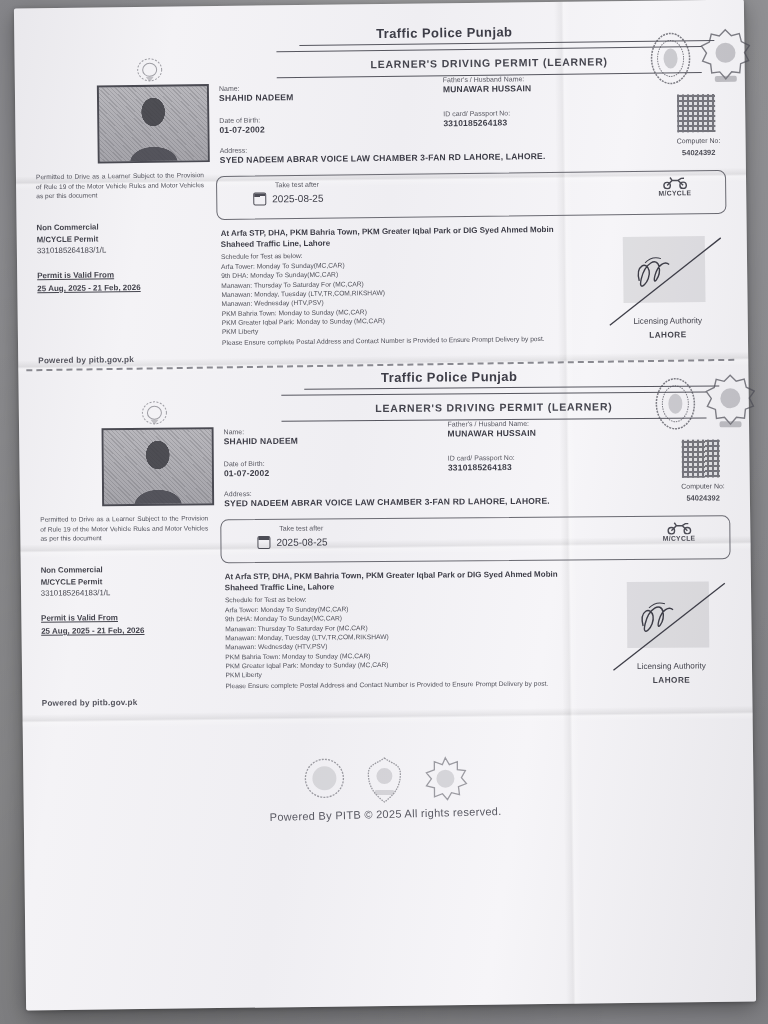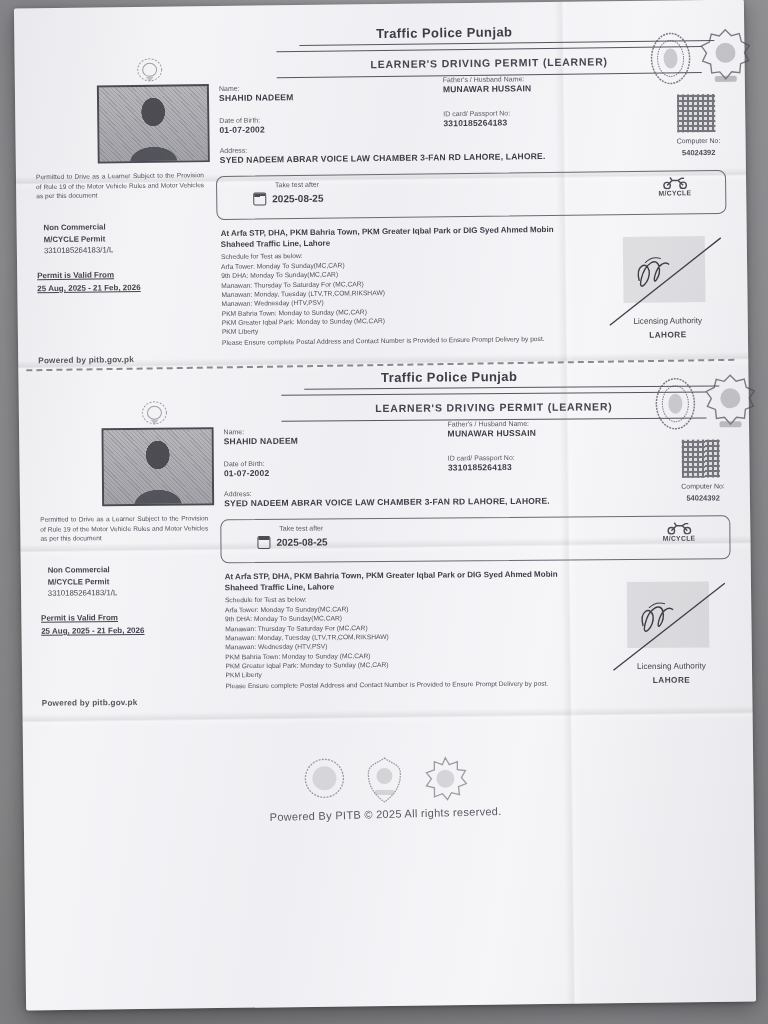--- a/index.html
+++ b/index.html
@@ -43,36 +43,36 @@
   .crest{position:absolute;left:118px;top:28px;opacity:.55;}
   .photo{position:absolute;left:82px;top:56px;width:108px;height:74px;border:2px solid #4a4a52;
     background:
       radial-gradient(ellipse 20px 24px at 50% 34%, rgba(60,60,66,.85) 58%, transparent 60%),
       radial-gradient(ellipse 40px 26px at 50% 102%, rgba(70,70,78,.85) 58%, transparent 60%),
       repeating-linear-gradient(45deg, rgba(90,90,96,.25) 0 1px, transparent 1px 3px),
       linear-gradient(#b8b7bc,#a5a4aa);}
 
   .permitted{position:absolute;left:20px;top:142px;width:168px;font-size:6.6px;color:#55555e;
     text-align:justify;line-height:1.45;}
-  .cat{position:absolute;left:20px;top:192px;font-size:7.8px;line-height:1.5;color:#45454e;margin-left:7px;}
+  .cat{position:absolute;left:20px;top:192px;font-size:7.8px;line-height:1.5;color:#45454e;}
   .cat .b{font-weight:bold;}
   .valid{position:absolute;left:20px;top:240px;font-size:8px;font-weight:bold;line-height:1.6;color:#45454e;text-decoration:underline;}
 
   .seal-row{position:absolute;left:630px;top:6px;width:110px;text-align:center;}
   .qr{position:absolute;left:662px;top:72px;width:38px;height:38px;opacity:.75;
     background:
       repeating-linear-gradient(0deg,#4c4c55 0 2px,transparent 2px 5px),
       repeating-linear-gradient(90deg,#4c4c55 0 2px,#d8d8dc 2px 5px);}
   .compno{position:absolute;left:628px;top:114px;width:110px;text-align:center;font-size:7px;color:#4c4c55;line-height:1.5;}
   .compno .num{font-weight:bold;font-size:7.5px;}
 
   .testbox{position:absolute;left:200px;top:148px;width:508px;height:42px;
     border:1.2px solid #6a6a72;border-radius:8px;}
   .testbox .tlabel{position:absolute;left:58px;top:5px;font-size:7px;color:#5a5a63;}
-  .testbox .tdate{position:absolute;left:36px;top:16px;font-size:10px;font-weight:bold;color:#3d3d47;display:flex;align-items:center;gap:6px;}
+  .testbox .tdate{position:absolute;left:36px;top:16px;font-size:10px;font-weight:normal;color:#3d3d47;display:flex;align-items:center;gap:6px;}
   .cal{display:inline-block;width:11px;height:11px;border:1.4px solid #4c4c55;border-radius:2px;
     background:linear-gradient(#4c4c55 0 3px,transparent 3px);}
   .moto{position:absolute;right:34px;top:4px;text-align:center;}
   .moto .mlabel{font-size:6.8px;font-weight:bold;color:#4c4c55;letter-spacing:.3px;}
 
   .sched{position:absolute;left:204px;top:200px;width:345px;line-height:1.4;}
   .sched .head{font-size:8px;font-weight:bold;color:#3d3d47;margin-bottom:2px;}
   .sched .line{font-size:6.7px;color:#52525b;}
   .sched .note{font-size:6.7px;color:#52525b;margin-top:1px;width:420px;}
 

